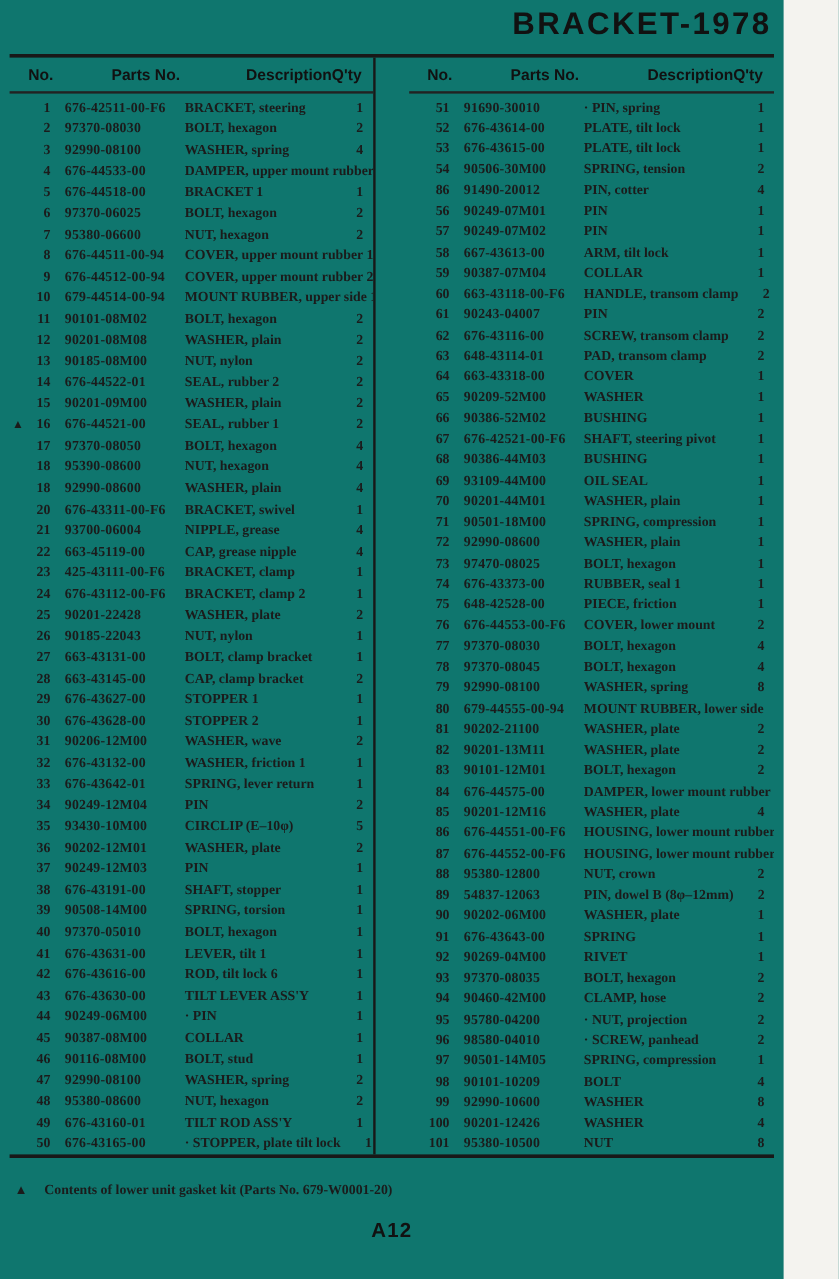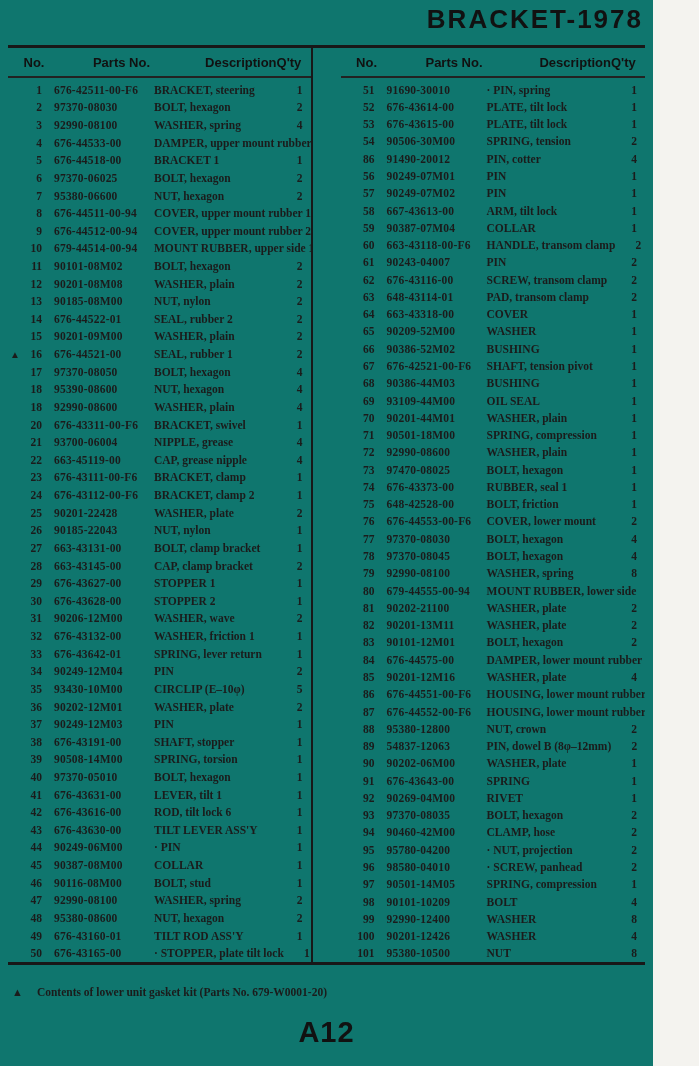--- a/index.html
+++ b/index.html
@@ -59,21 +59,21 @@
   .row .c-qty{text-align:right;padding-right:8px;}
   .footnote{
     position:absolute;left:12px;top:986px;
     font-size:11.5px;font-weight:bold;color:#1b1b1b;
     display:flex;align-items:center;gap:14px;
   }
   .footnote .tri{font-size:11px;}
   .page-number{
     position:absolute;left:0;right:0;top:1016px;text-align:center;
     font-family:"Liberation Sans", sans-serif;
-    font-weight:bold;font-size:29px;letter-spacing:1px;color:#111;
+    font-weight:bold;font-size:17px;letter-spacing:1px;color:#111;
   }
 </style>
 </head>
 <body>
 
 <div class="page">
 
   <div class="doc-title">BRACKET-1978</div>
 
   <div class="table-wrap">
@@ -236,21 +236,21 @@
           <div class="row">
             <span class="c-marker"></span>
             <span class="c-no">22</span>
             <span class="c-pno">663-45119-00</span>
             <span class="c-desc">CAP, grease nipple</span>
             <span class="c-qty">4</span>
           </div>
           <div class="row">
             <span class="c-marker"></span>
             <span class="c-no">23</span>
-            <span class="c-pno">676-43111-00-F6</span>
+            <span class="c-pno">425-43111-00-F6</span>
             <span class="c-desc">BRACKET, clamp</span>
             <span class="c-qty">1</span>
           </div>
           <div class="row">
             <span class="c-marker"></span>
             <span class="c-no">24</span>
             <span class="c-pno">676-43112-00-F6</span>
             <span class="c-desc">BRACKET, clamp 2</span>
             <span class="c-qty">1</span>
           </div>
@@ -556,21 +556,21 @@
             <span class="c-marker"></span>
             <span class="c-no">66</span>
             <span class="c-pno">90386-52M02</span>
             <span class="c-desc">BUSHING</span>
             <span class="c-qty">1</span>
           </div>
           <div class="row">
             <span class="c-marker"></span>
             <span class="c-no">67</span>
             <span class="c-pno">676-42521-00-F6</span>
-            <span class="c-desc">SHAFT, tension pivot</span>
+            <span class="c-desc">SHAFT, steering pivot</span>
             <span class="c-qty">1</span>
           </div>
           <div class="row">
             <span class="c-marker"></span>
             <span class="c-no">68</span>
             <span class="c-pno">90386-44M03</span>
             <span class="c-desc">BUSHING</span>
             <span class="c-qty">1</span>
           </div>
           <div class="row">
@@ -612,21 +612,21 @@
             <span class="c-marker"></span>
             <span class="c-no">74</span>
             <span class="c-pno">676-43373-00</span>
             <span class="c-desc">RUBBER, seal 1</span>
             <span class="c-qty">1</span>
           </div>
           <div class="row">
             <span class="c-marker"></span>
             <span class="c-no">75</span>
             <span class="c-pno">648-42528-00</span>
-            <span class="c-desc">BOLT, friction</span>
+            <span class="c-desc">PIECE, friction</span>
             <span class="c-qty">1</span>
           </div>
           <div class="row">
             <span class="c-marker"></span>
             <span class="c-no">76</span>
             <span class="c-pno">676-44553-00-F6</span>
             <span class="c-desc">COVER, lower mount</span>
             <span class="c-qty">2</span>
           </div>
           <div class="row">
@@ -779,21 +779,21 @@
           <div class="row">
             <span class="c-marker"></span>
             <span class="c-no">98</span>
             <span class="c-pno">90101-10209</span>
             <span class="c-desc">BOLT</span>
             <span class="c-qty">4</span>
           </div>
           <div class="row">
             <span class="c-marker"></span>
             <span class="c-no">99</span>
-            <span class="c-pno">92990-12400</span>
+            <span class="c-pno">92990-10600</span>
             <span class="c-desc">WASHER</span>
             <span class="c-qty">8</span>
           </div>
           <div class="row">
             <span class="c-marker"></span>
             <span class="c-no">100</span>
             <span class="c-pno">90201-12426</span>
             <span class="c-desc">WASHER</span>
             <span class="c-qty">4</span>
           </div>

